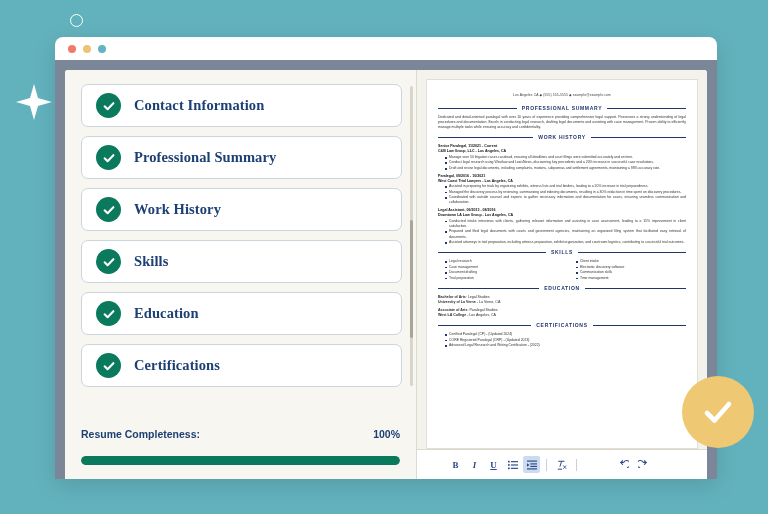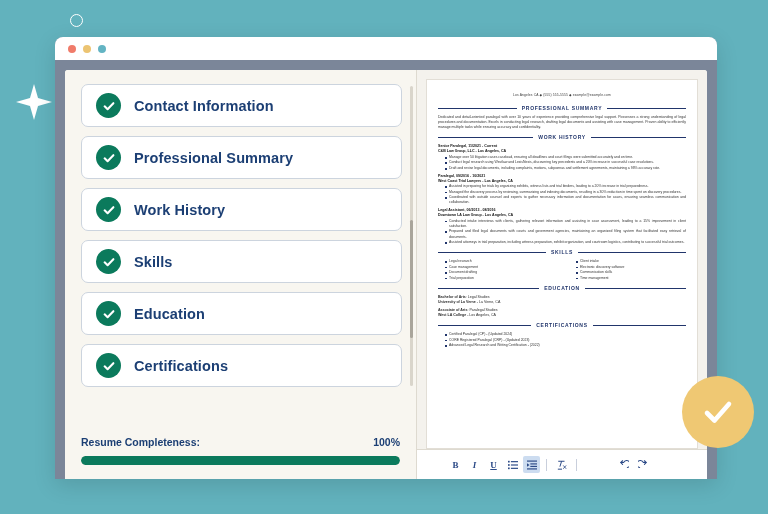--- a/index.html
+++ b/index.html
@@ -91,20 +91,21 @@
   .section-card {
     background: #ffffff;
     border: 1px solid #ccd4de;
     border-radius: 7px;
     height: 43px;
     display: flex;
     align-items: center;
     padding-left: 14px;
     gap: 13px;
     flex: none;
+    font-family: Liberation Serif, serif;
   }
   .check-circle {
     width: 25px; height: 25px;
     border-radius: 50%;
     background: #0b7a5c;
     display: flex; align-items: center; justify-content: center;
     flex: none;
   }
   .check-circle svg { width: 14px; height: 14px; }
   .section-label {
@@ -115,21 +116,21 @@
   }
 
   .completeness {
     padding: 8px 16px 14px 16px;
     background: #f8f6f0;
   }
   .completeness-row {
     display: flex;
     justify-content: space-between;
     align-items: flex-end;
-    margin-bottom: 8px;
+    margin-bottom: 16px;
   }
   .completeness-label, .completeness-value {
     color: #1c3f74;
     font-size: 10.5px;
     font-weight: bold;
   }
   .progress-track {
     height: 9px;
     background: #e4e0d6;
     border-radius: 5px;

